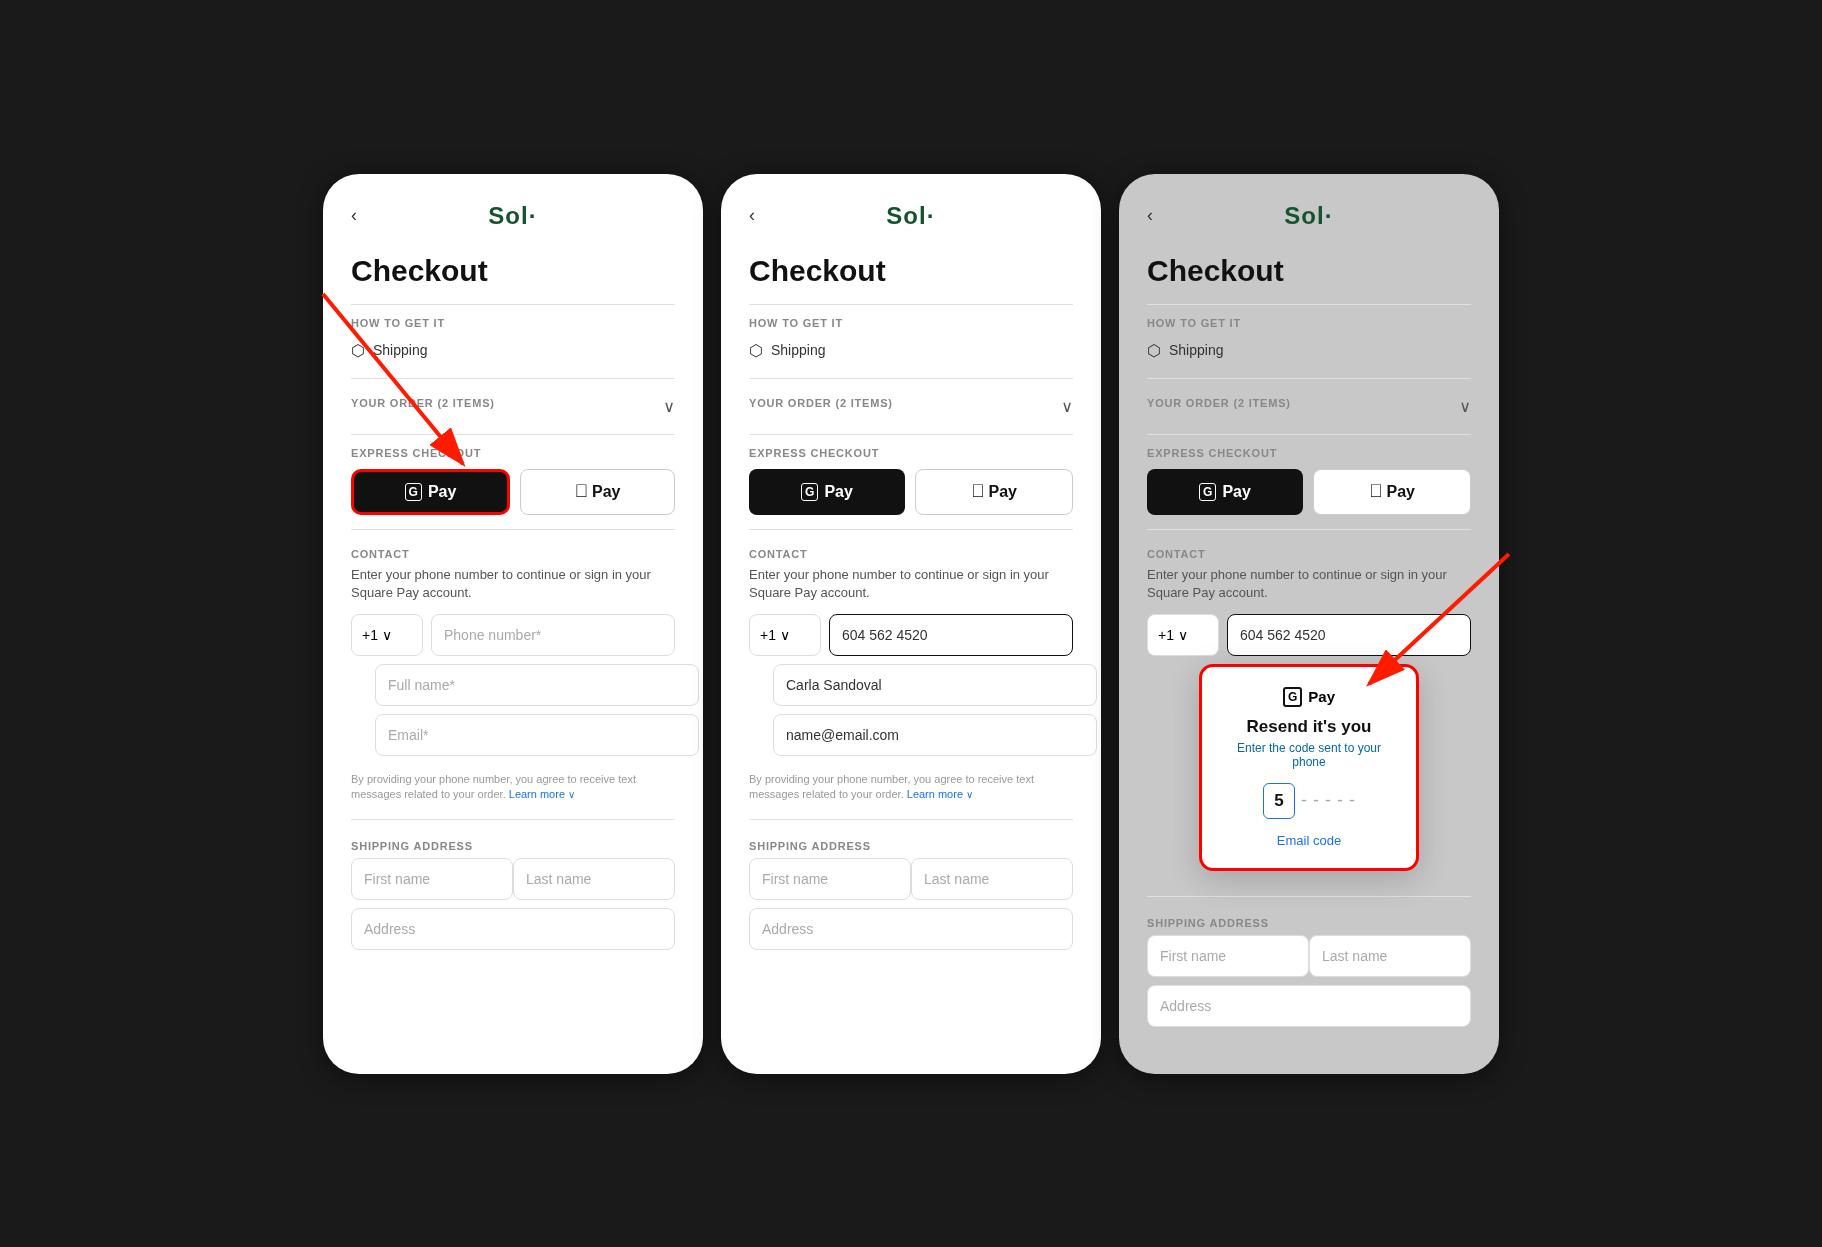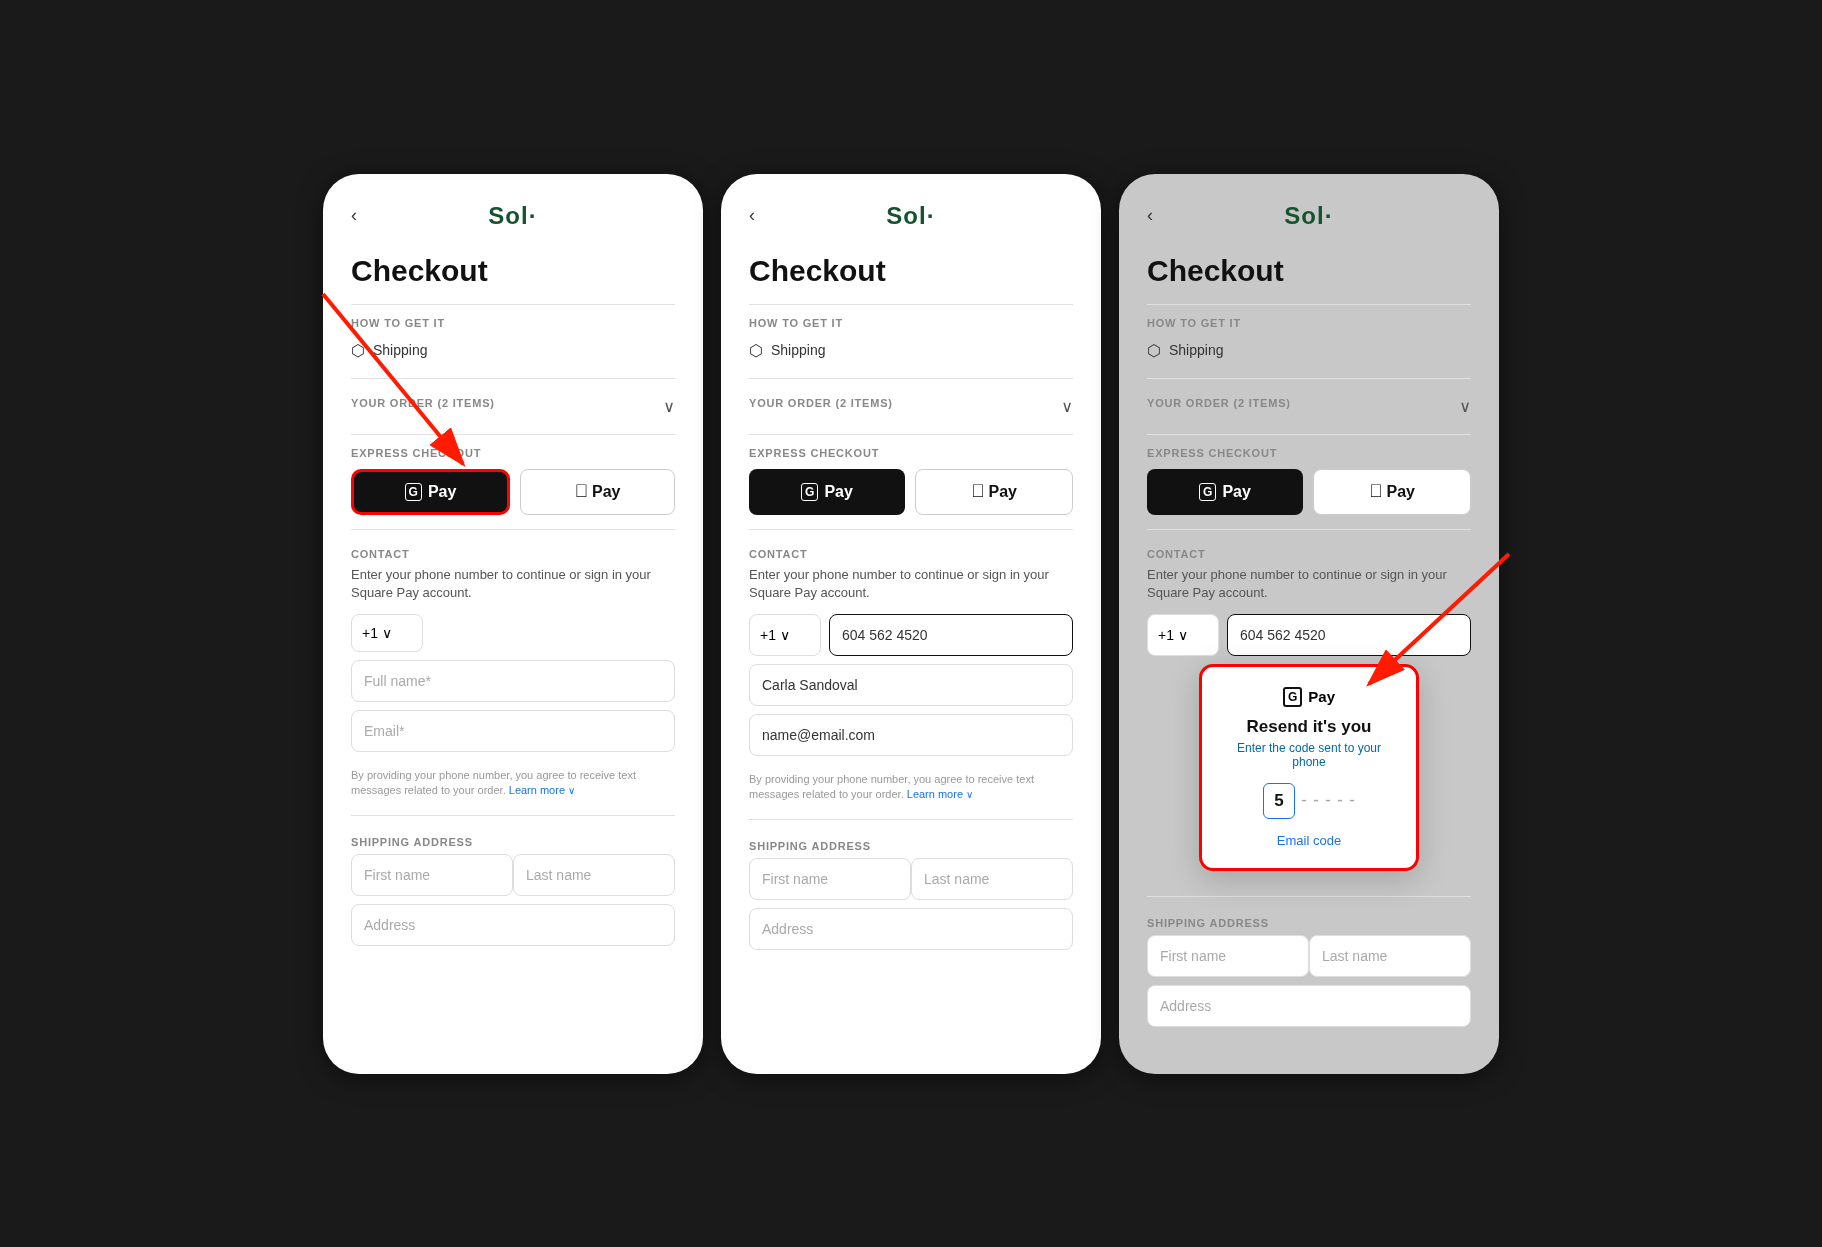--- a/index.html
+++ b/index.html
@@ -184,20 +184,21 @@
       background: white;
     }
     .input-field.active-border {
       border-color: #111;
     }
     .input-field::placeholder {
       color: #aaa;
     }
     .input-field-mb {
       margin-bottom: 8px;
+      margin-left: 24px;
     }
     .disclaimer {
       font-size: 11px;
       color: #999;
       line-height: 1.4;
       margin-top: 8px;
     }
     .learn-more {
       color: #1a73e8;
       text-decoration: none;
@@ -370,20 +371,21 @@
         <div class="divider" style="margin-top:14px;"></div>
 
         <div class="contact-section">
           <div class="section-label">CONTACT</div>
           <div class="contact-desc">Enter your phone number to continue or sign in your Square Pay account.</div>
           <div class="phone-row">
             <div class="country-select">
               <span>+1</span>
               <span>∨</span>
             </div>
+            <input class="input-field" type="text" placeholder="Phone number*" style="">
           </div>
           <input class="input-field input-field-mb" type="text" placeholder="Full name*" style="">
           <input class="input-field input-field-mb" type="text" placeholder="Email*" style="">
           <div class="disclaimer">
             <span>By providing your phone number, you agree to receive text messages related to your order.</span>
             <a class="learn-more" href="#">Learn more</a>
             <span class="chevron-small">∨</span>
           </div>
         </div>
 

